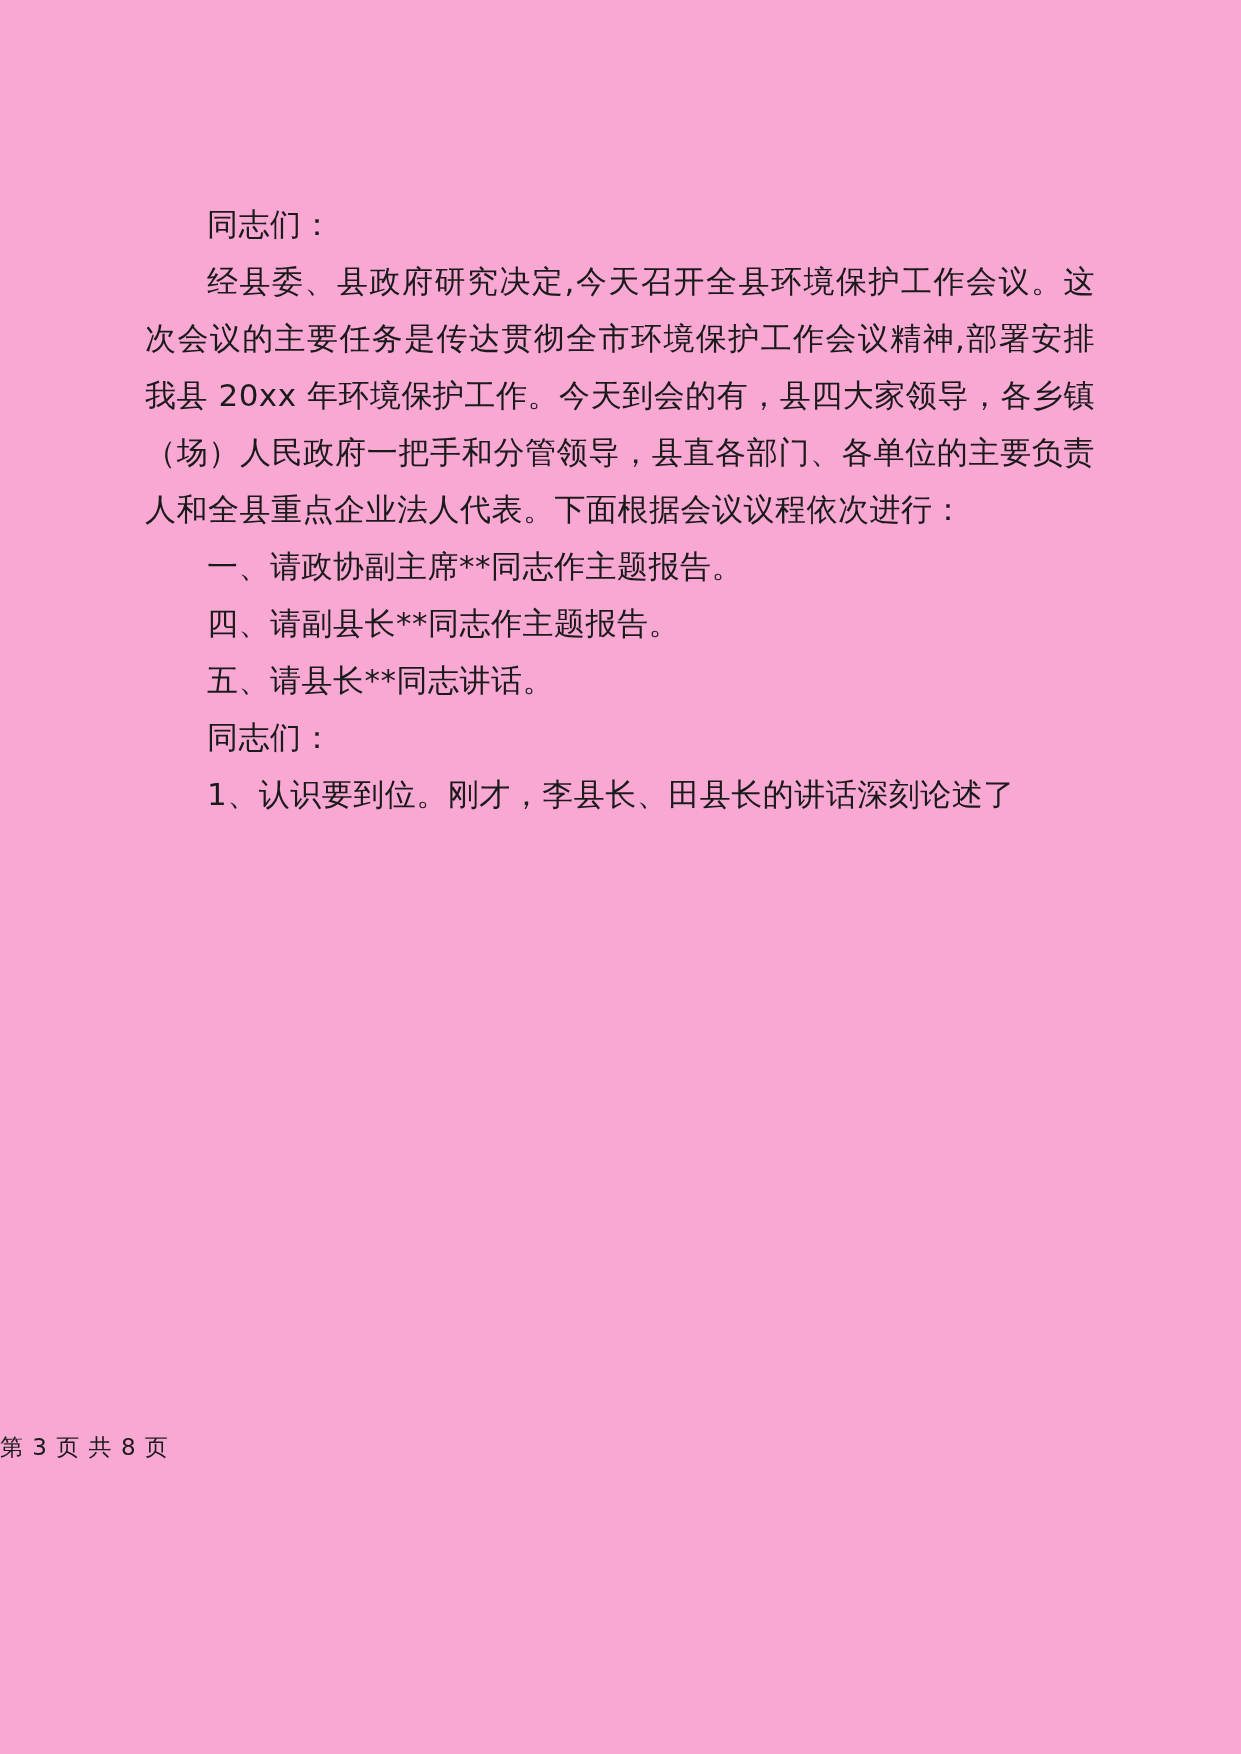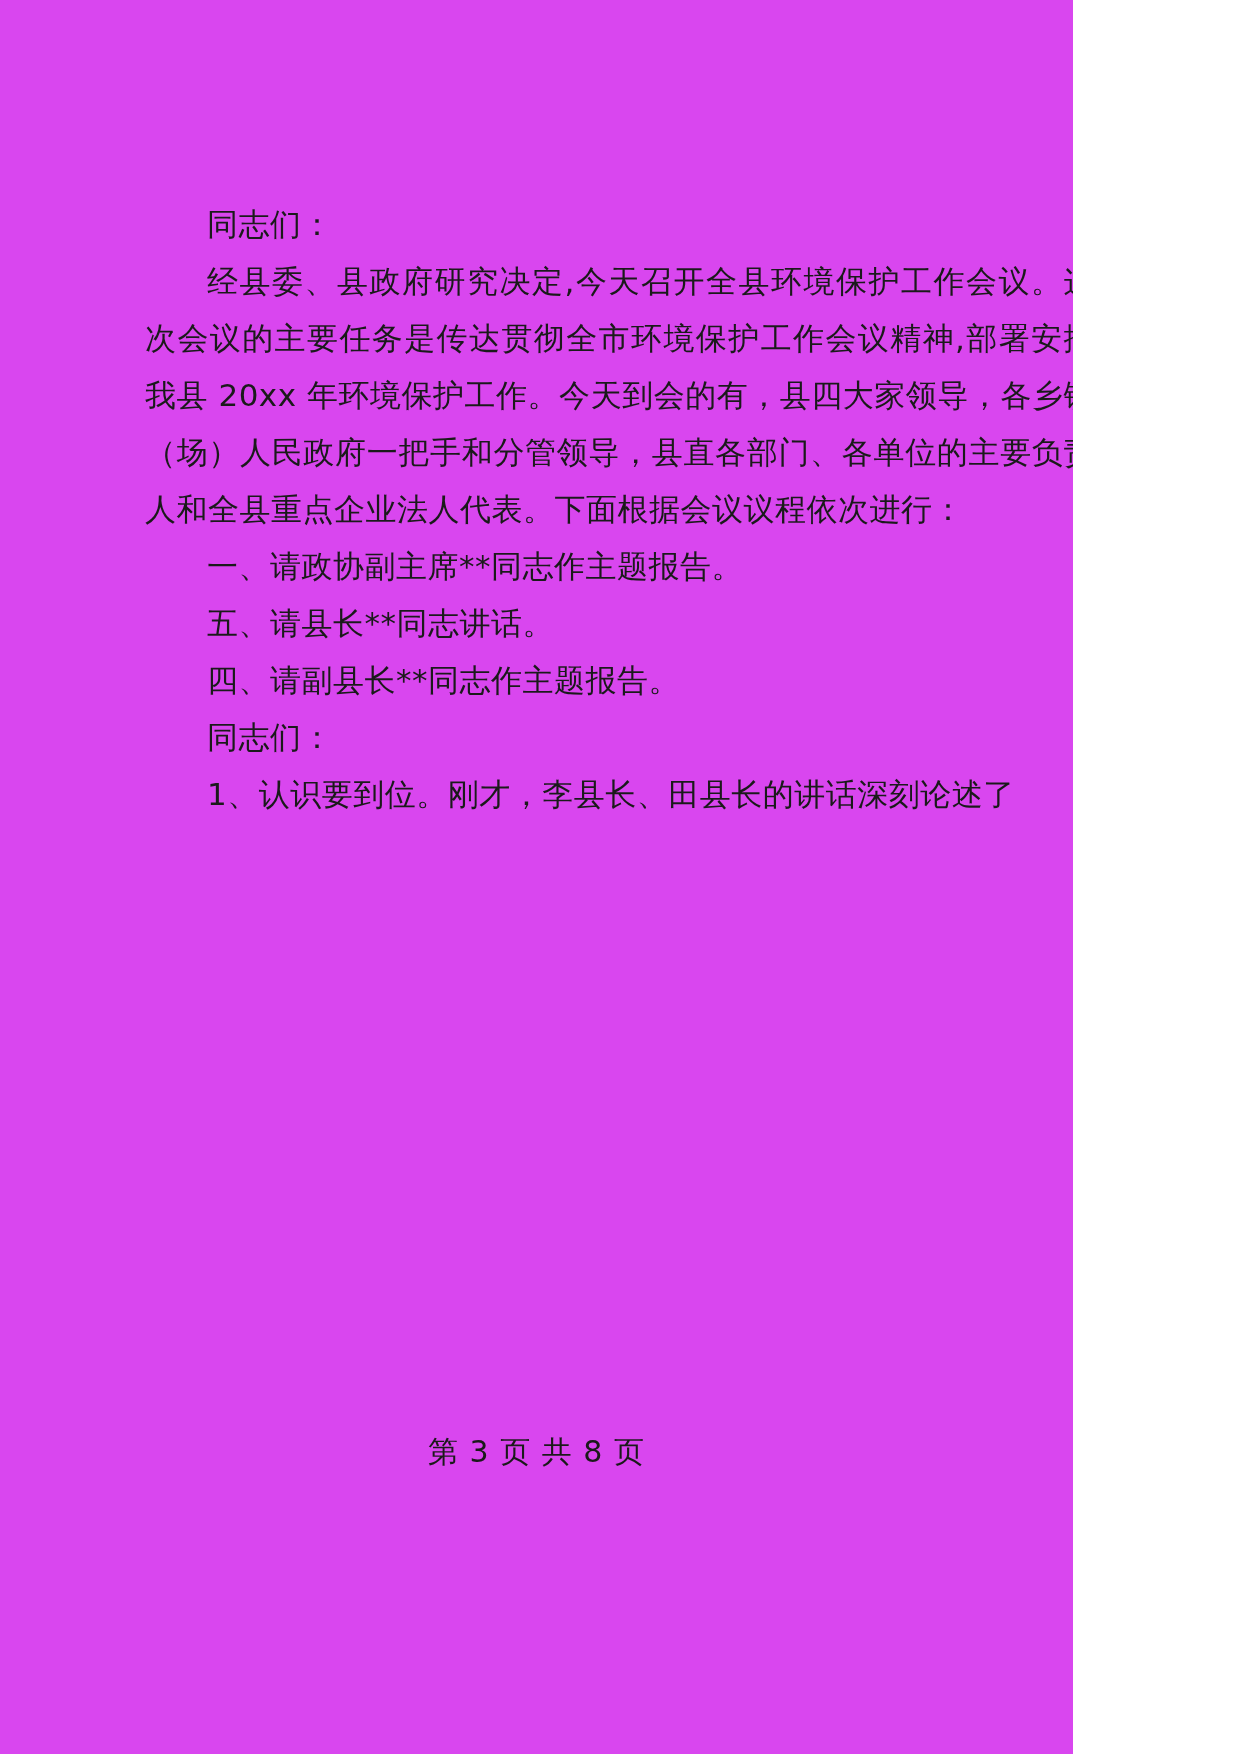--- a/index.html
+++ b/index.html
@@ -2,23 +2,23 @@
 <html><head>
 <meta charset="utf-8">
 <style>
   html, body {
     margin: 0;
     padding: 0;
     background: #ffffff;
   }
   .page {
     position: relative;
-    width: 1073px;
+    width: 1241px;
     height: 1754px;
-    background: #d946ef;
+    background: #f9a8d4;
     box-sizing: border-box;
     font-family: "DejaVu Sans", sans-serif;
     overflow: hidden;
   }
   .doc-body {
     position: absolute;
     left: 145px;
     top: 196px;
     width: 950px;
   }
@@ -33,37 +33,36 @@
     font-weight: 400;
   }
   .indent {
     text-indent: 62px;
   }
   .footer {
     position: absolute;
     left: 0;
     right: 0;
     top: 1432px;
-    text-align: center;
-    font-size: 30px;
+    font-size: 23px;
     color: #1a1a1a;
     font-family: "DejaVu Sans", sans-serif;
     letter-spacing: 1px;
   }
 </style>
 </head>
 <body>
 
 <div class="page">
 
   <div class="doc-body">
     <p class="para indent">同志们：</p>
     <p class="para indent">经县委、县政府研究决定,今天召开全县环境保护工作会议。这次会议的主要任务是传达贯彻全市环境保护工作会议精神,部署安排我县 20xx 年环境保护工作。今天到会的有，县四大家领导，各乡镇（场）人民政府一把手和分管领导，县直各部门、各单位的主要负责人和全县重点企业法人代表。下面根据会议议程依次进行：</p>
     <p class="para indent">一、请政协副主席**同志作主题报告。</p>
+    <p class="para indent">四、请副县长**同志作主题报告。</p>
     <p class="para indent">五、请县长**同志讲话。</p>
-    <p class="para indent">四、请副县长**同志作主题报告。</p>
     <p class="para indent">同志们：</p>
     <p class="para indent">1、认识要到位。刚才，李县长、田县长的讲话深刻论述了</p>
   </div>
 
   <div class="footer">第 3 页  共 8 页</div>
 
 </div>
 
 </body></html>

